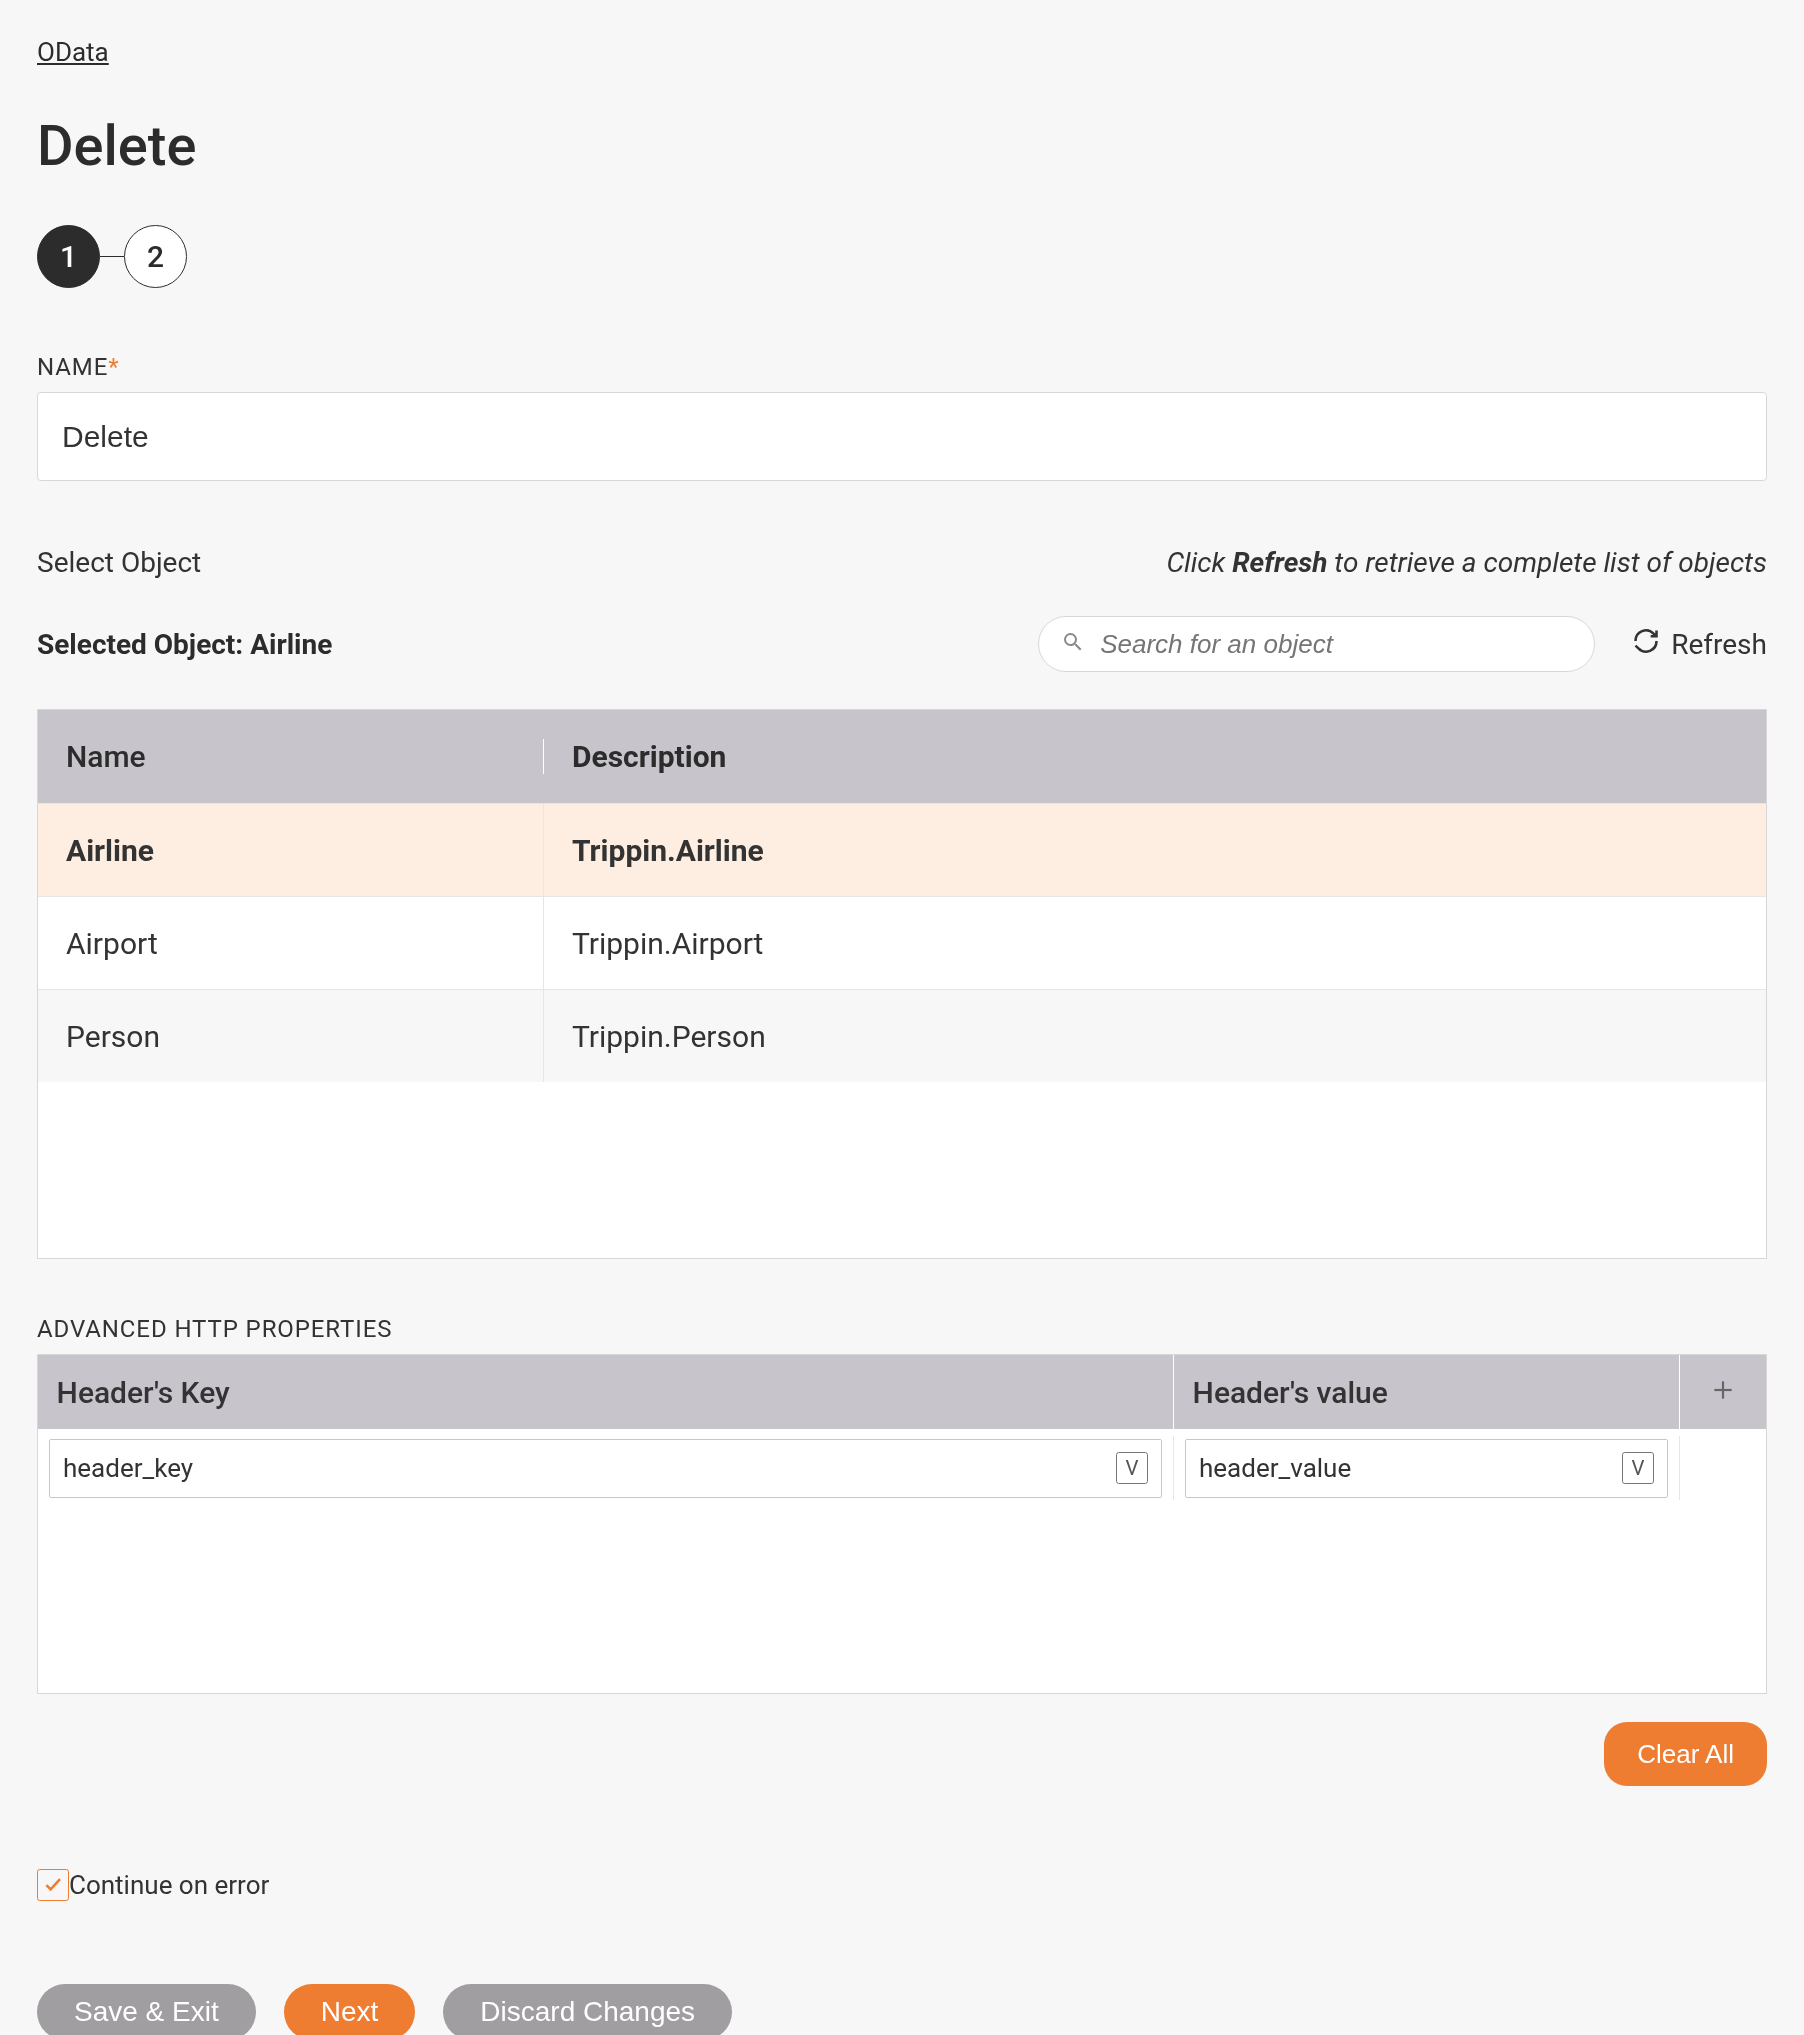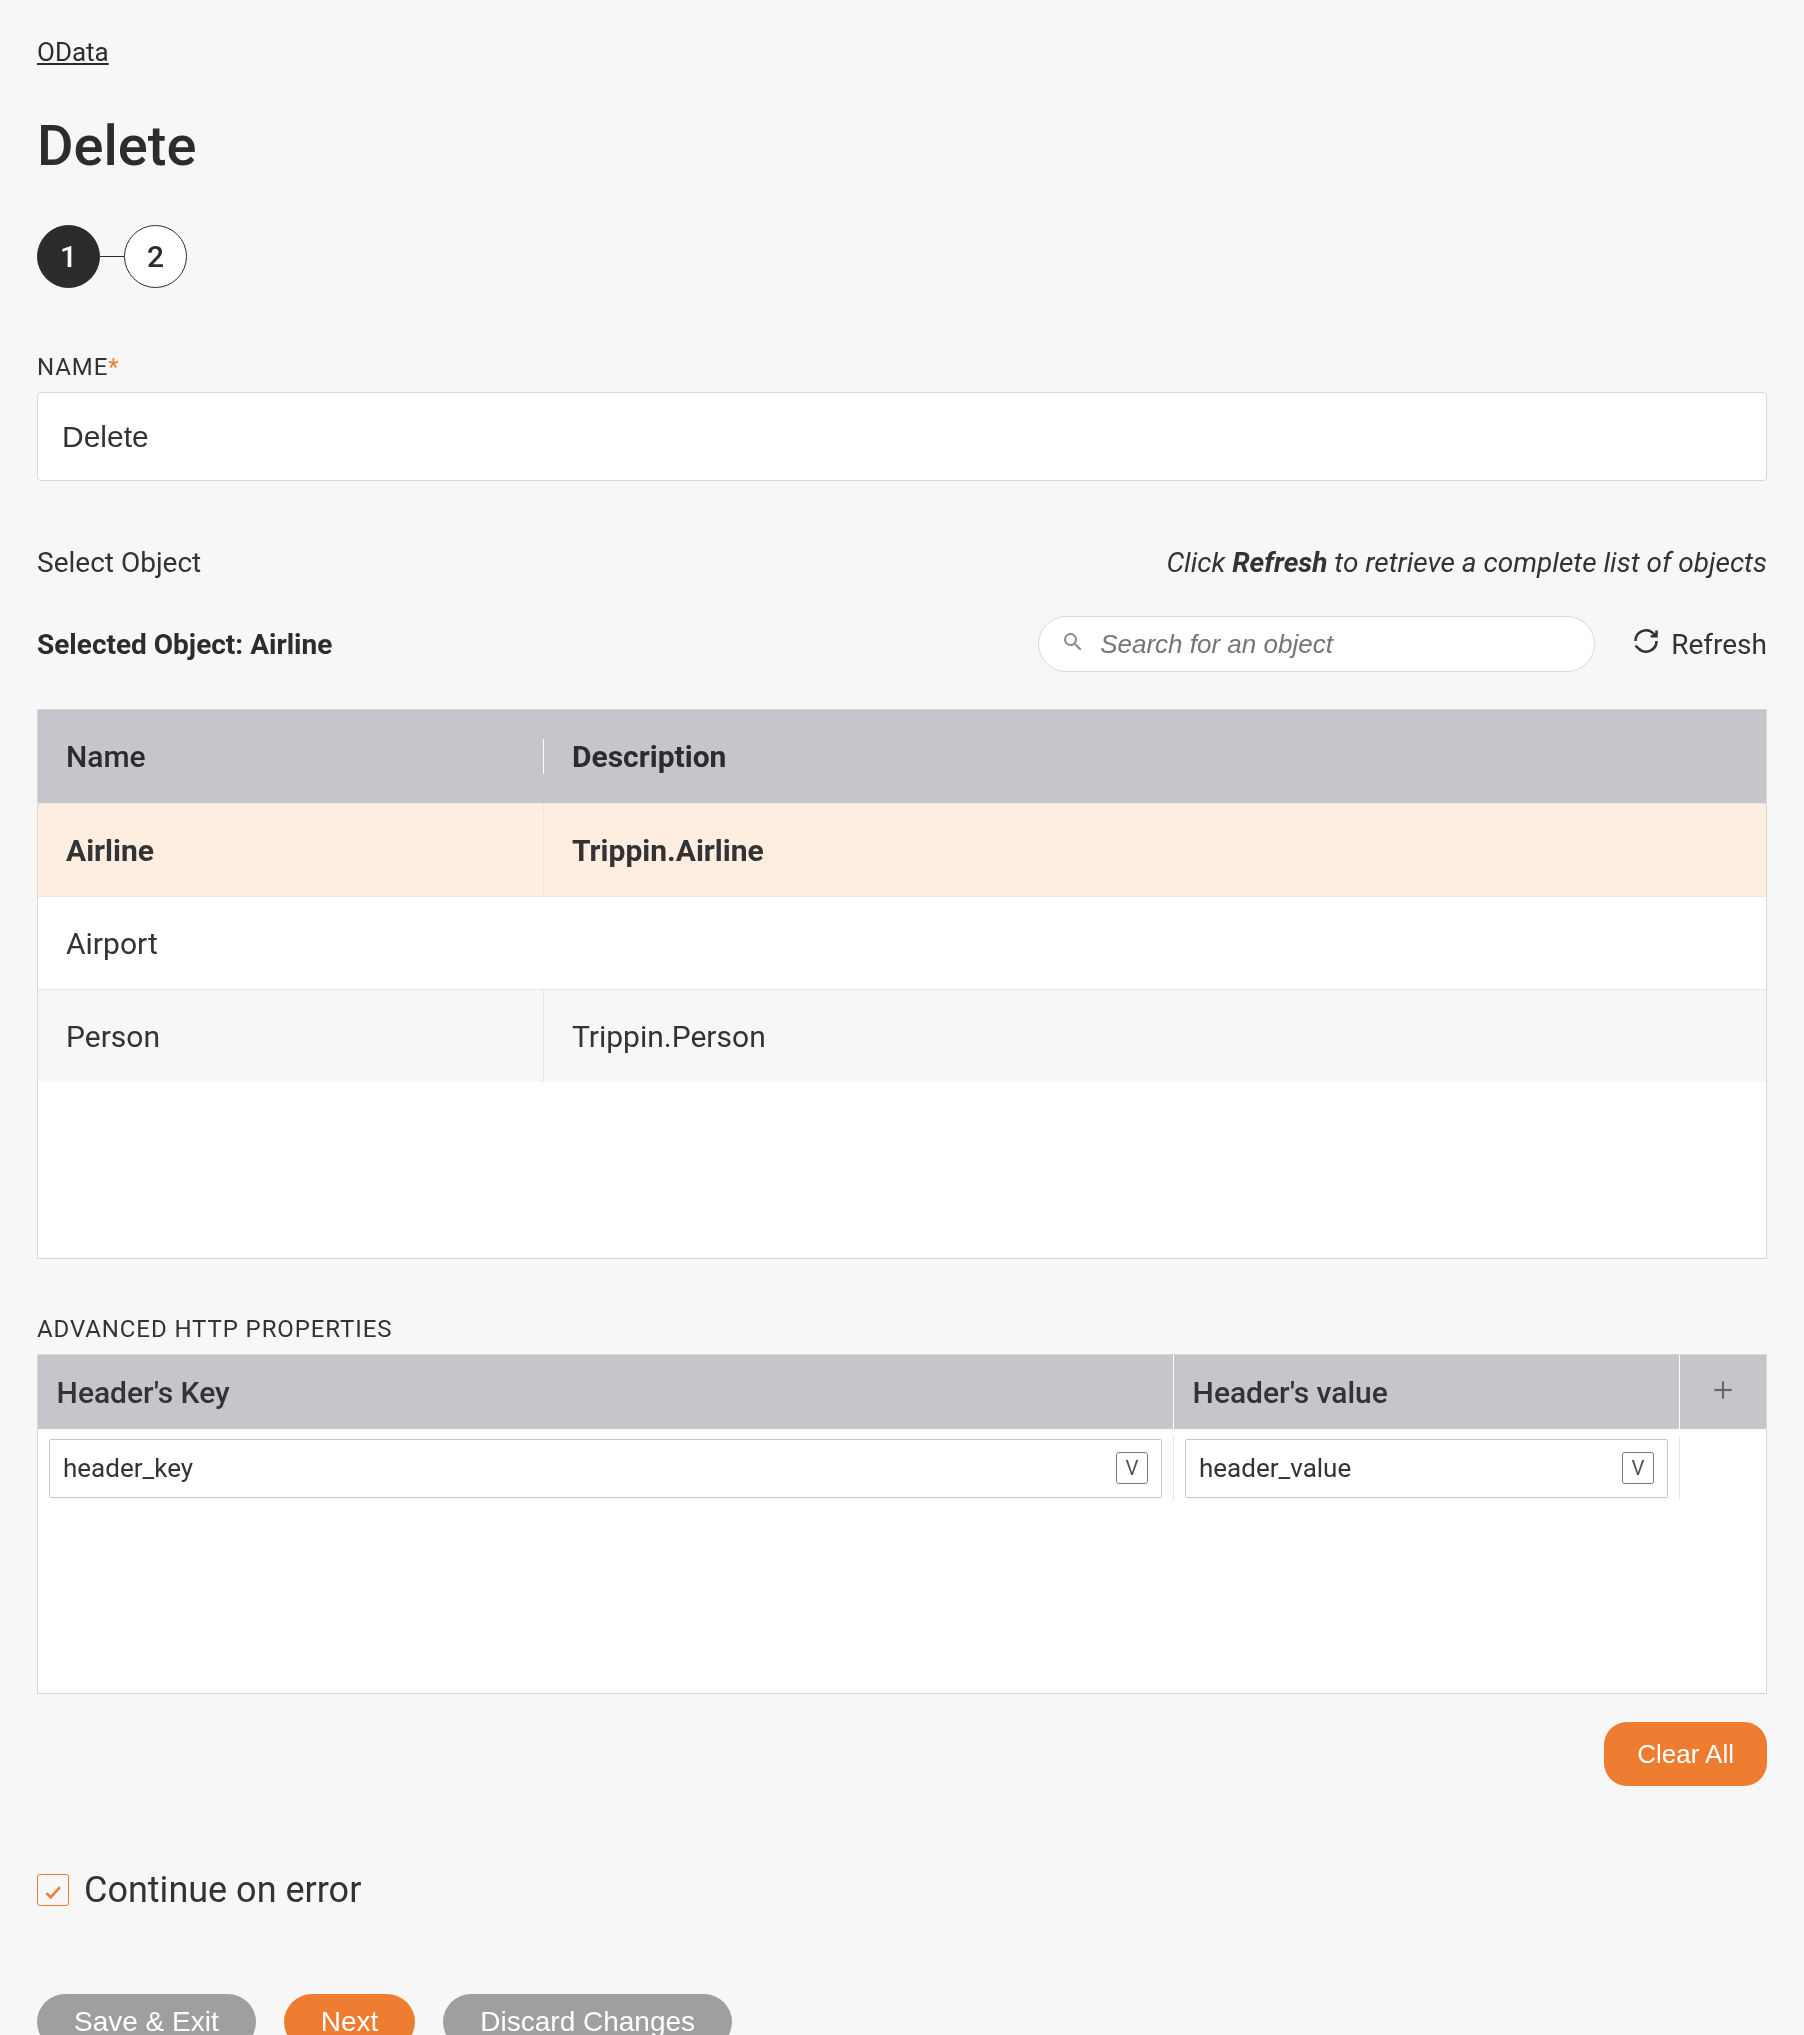--- a/index.html
+++ b/index.html
@@ -234,23 +234,22 @@
     padding: 0 33px;
     border-radius: 23px;
     font-size: 26px;
     cursor: pointer;
   }
   .btn-pill.gray { background: #a09ea1; }
 
   .checkbox-row {
     display: flex;
     align-items: center;
-    gap: 15px;
     margin-top: 83px;
-    font-size: 36px;
+    font-size: 26px;
   }
   .checkbox {
     width: 32px; height: 32px;
     border: 1.9px solid #ee7d32;
     border-radius: 2.8px;
     display: flex;
     align-items: center;
     justify-content: center;
     cursor: pointer;
   }
@@ -323,20 +322,21 @@
       <div class="thead">
         <div class="col col-name">Name</div>
         <div class="col col-desc">Description</div>
       </div>
       <div class="trow selected">
         <div class="col col-name">Airline</div>
         <div class="col col-desc">Trippin.Airline</div>
       </div>
       <div class="trow">
         <div class="col col-name">Airport</div>
+        <div class="col col-desc">Trippin.Airport</div>
       </div>
       <div class="trow alt">
         <div class="col col-name">Person</div>
         <div class="col col-desc">Trippin.Person</div>
       </div>
       <div class="tbody-spacer"></div>
     </div>
   </div>
 
   <div class="adv-section">

